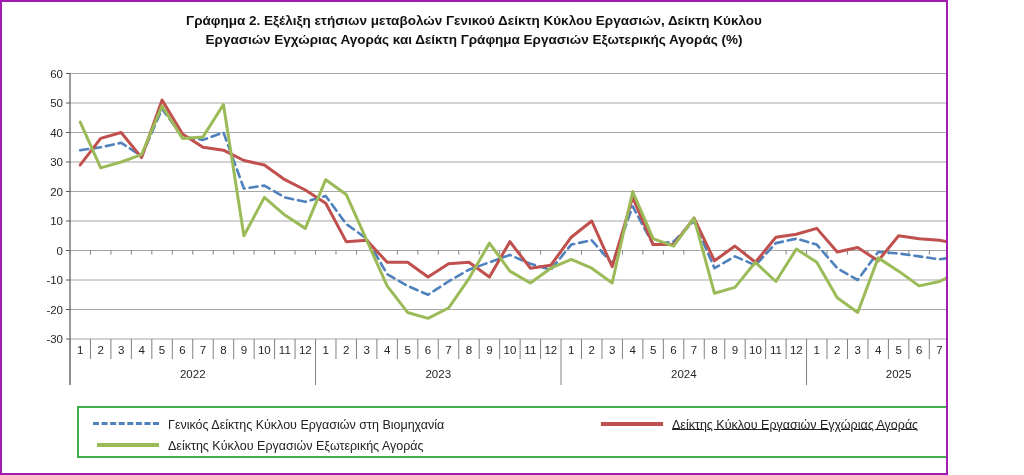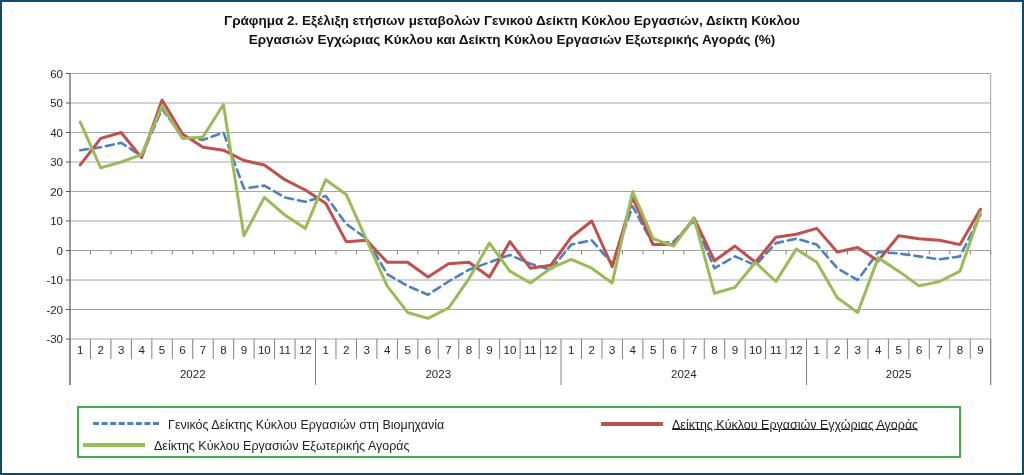--- a/index.html
+++ b/index.html
@@ -1,18 +1,18 @@
 <!DOCTYPE html>
 <html><head>
 <meta charset="utf-8">
 <style>
   html,body{margin:0;padding:0;background:#fff;}
   #frame{
-    position:relative;width:1024px;height:475px;background:#ffffff;
-    border:2px solid #0c4a6e;box-sizing:border-box;overflow:hidden;
+    position:relative;width:948px;height:475px;background:#ffffff;
+    border:2px solid #a21caf;box-sizing:border-box;overflow:hidden;
     font-family:"Liberation Sans",sans-serif;
   }
   #title{
     position:absolute;top:9px;left:0;width:100%;text-align:center;
     font-size:13.5px;font-weight:bold;color:#111;line-height:19px;
   }
   #chart-svg{position:absolute;left:0;top:0;}
   .tick{font-family:"Liberation Sans",sans-serif;font-size:11.5px;fill:#262626;}
   #legend{
     position:absolute;left:75px;top:404px;width:884px;height:52px;
@@ -24,21 +24,21 @@
   .sample-solid-red{width:62px;border-top:4px solid #C0504D;}
   .sample-solid-green{width:62px;border-top:4px solid #9BBB59;}
   .leg-label{vertical-align:middle;}
 </style>
 </head>
 <body>
 
 <div id="frame">
   <div id="title">
     <div>Γράφημα 2. Εξέλιξη ετήσιων μεταβολών Γενικού Δείκτη Κύκλου Εργασιών,  Δείκτη Κύκλου</div>
-    <div>Εργασιών Εγχώριας Κύκλου και Δείκτη Κύκλου Εργασιών Εξωτερικής Αγοράς  (%)</div>
+    <div>Εργασιών Εγχώριας Αγοράς και Δείκτη Γράφημα Εργασιών Εξωτερικής Αγοράς  (%)</div>
   </div>
 
   <svg id="chart-svg" width="1024" height="475">
       <line x1="68" x2="988.7" y1="71.5" y2="71.5" stroke="#A6A6A6" stroke-width="1"></line>
       <line x1="64" x2="68" y1="71.5" y2="71.5" stroke="#595959" stroke-width="1"></line>
       <text x="61" y="75.5" text-anchor="end" class="tick">60</text>
       <line x1="68" x2="988.7" y1="101" y2="101" stroke="#A6A6A6" stroke-width="1"></line>
       <line x1="64" x2="68" y1="101" y2="101" stroke="#595959" stroke-width="1"></line>
       <text x="61" y="105" text-anchor="end" class="tick">50</text>
       <line x1="68" x2="988.7" y1="130.5" y2="130.5" stroke="#A6A6A6" stroke-width="1"></line>
@@ -213,17 +213,17 @@
       <polyline points="78.23,120.17499999999998 98.69,165.89999999999998 119.15,160 139.61,152.625 160.07,103.94999999999999 180.53,136.39999999999998 200.99,134.925 221.45000000000002,102.475 241.91,233.75 262.37,195.4 282.83000000000004,213.1 303.29,226.375 323.75,177.7 344.21000000000004,192.45 364.67,238.175 385.13,283.9 405.59000000000003,310.45 426.05,316.35 446.51,306.025 466.97,276.525 487.43,241.125 507.89000000000004,269.15 528.35,280.95 548.81,266.2 569.27,257.35 589.73,266.2 610.19,280.95 630.65,189.5 651.11,236.7 671.57,244.075 692.03,216.05 712.49,291.275 732.95,285.375 753.4100000000001,260.3 773.87,279.475 794.33,247.025 814.7900000000001,260.3 835.25,295.7 855.71,310.45 876.1700000000001,255.875 896.63,269.15 917.09,283.9 937.5500000000001,279.475 958.01,269.15 978.47,210.15" fill="none" stroke="#9BBB59" stroke-width="3" stroke-linejoin="round" stroke-linecap="round"></polyline>
     </svg>
 
   <div id="legend" style="border-color: rgb(63, 174, 73);">
     <div class="leg-item" style="left:14px;top:9px;text-align:center;">
       <span class="sample sample-dashed" style="border-top-color: rgb(79, 129, 189);"></span><span class="leg-label">Γενικός Δείκτης Κύκλου Εργασιών στη Βιομηχανία</span>
     </div>
     <div class="leg-item" style="left:522px;top:9px;text-decoration:underline;">
       <span class="sample sample-solid-red" style="border-top-color: rgb(192, 80, 77);"></span><span class="leg-label">Δείκτης Κύκλου Εργασιών  Εγχώριας Αγοράς</span>
     </div>
-    <div class="leg-item" style="left:4px;top:30px;">
+    <div class="leg-item" style="left:18px;top:30px;">
       <span class="sample sample-solid-green" style="border-top-color: rgb(155, 187, 89);"></span><span class="leg-label">Δείκτης Κύκλου Εργασιών  Εξωτερικής Αγοράς</span>
     </div>
   </div>
 </div>
 
 </body></html>

